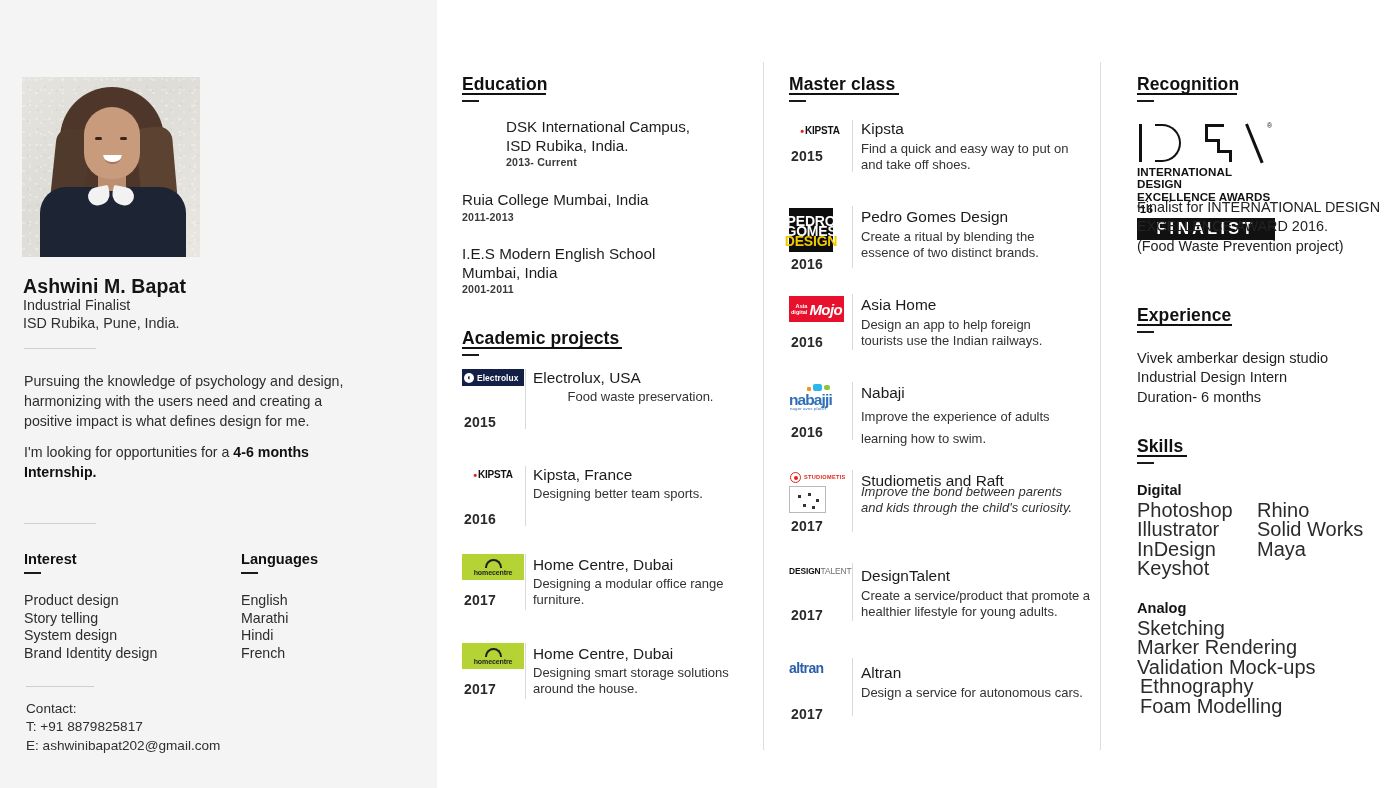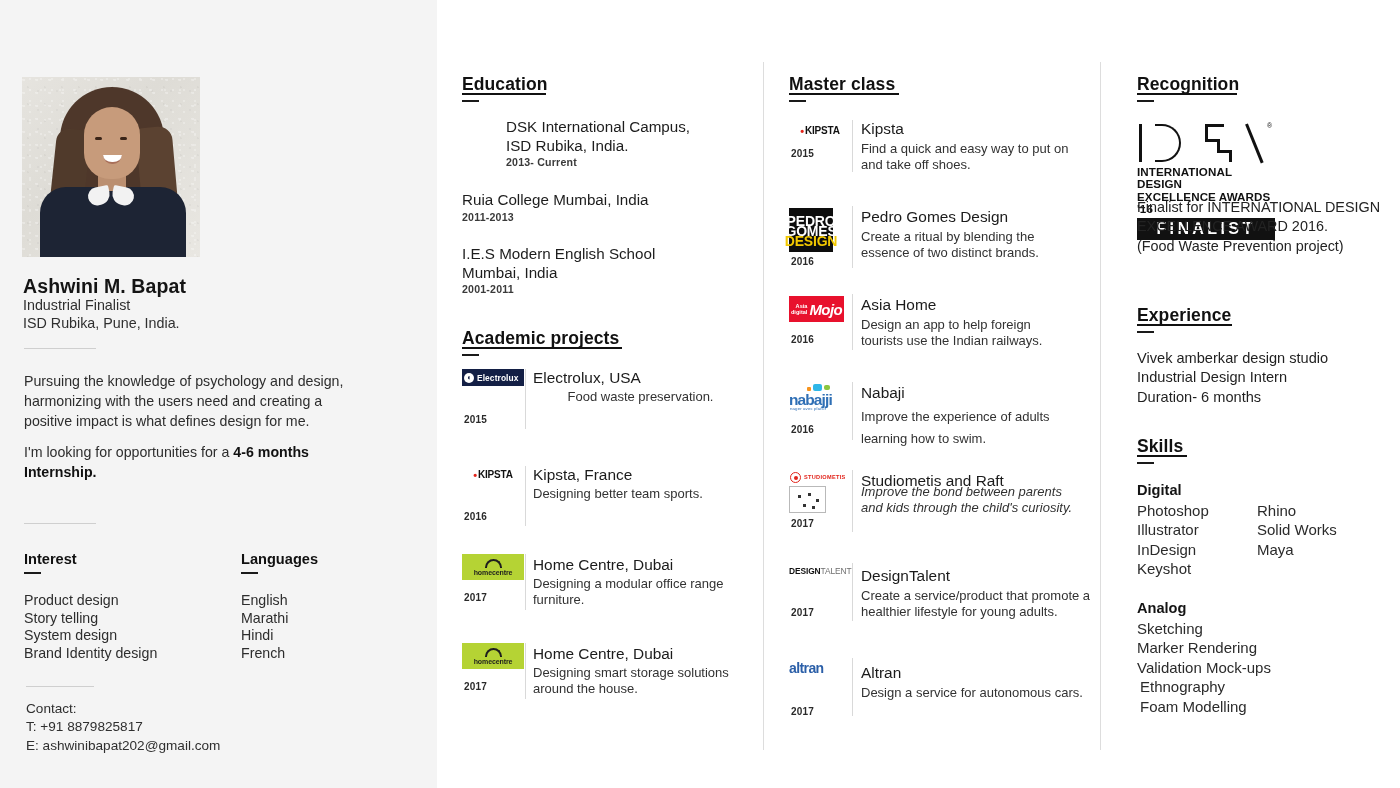--- a/index.html
+++ b/index.html
@@ -95,21 +95,21 @@
   .sec-rule{ position:absolute; height:2.4px; background:#1a1a1a; width:17px; }
 
   
   .edu-item{ position:absolute; left:462px; }
   .edu-name{ font-size:15.2px; line-height:18.5px; color:#1d1d1d;}
   .edu-year{ font-size:10.6px; font-weight:bold; color:#3a3a3a; margin-top:1px; letter-spacing:.2px;}
 
   
   .row{ position:absolute; }
   .row-logo{ position:absolute; left:0; top:0; width:68px; }
-  .row-year{ position:absolute; left:2px; font-size:10px; font-weight:bold;
+  .row-year{ position:absolute; left:2px; font-size:14px; font-weight:bold;
     color:#2a2a2a; letter-spacing:.2px;}
   .row-sep{ position:absolute; width:1px; background:#d9d9d9;}
   .row-title{ position:absolute; font-size:15.4px; color:#1b1b1b; line-height:17px;}
   .row-desc{ position:absolute; font-size:13px; line-height:16.4px; color:#323232;}
 
   
   .logo-electrolux{
     width:62px;height:17px;background:#131f45;color:#fff;display:flex;align-items:center;
     gap:3px;padding:0 2px;font-size:8.4px;font-weight:bold;letter-spacing:.1px;
     font-family:"Liberation Sans",sans-serif;
@@ -177,21 +177,21 @@
   .idea-t1{ font-size:11.6px;font-weight:bold;color:#111;letter-spacing:.1px;line-height:12.4px;}
   .idea-bar{ margin-top:2px;background:#111;color:#fff;font-size:16px;font-weight:bold;
     letter-spacing:3.4px;text-align:center;padding:2px 0 2.5px;}
   .recog-text{ position:absolute; left:1137px; top:198px; width:250px;
     font-size:14.4px; line-height:19.4px; color:#232323;}
 
   
   .exp-text{ position:absolute; left:1137px; top:349px; font-size:14.6px;
     line-height:19.4px; color:#1f1f1f;}
   .skill-group-h{ position:absolute; font-size:14.6px; font-weight:bold; color:#141414;}
-  .skill-list{ position:absolute; font-size:15px; line-height:19.4px; color:#2b2b2b;}
+  .skill-list{ position:absolute; font-size:20px; line-height:19.4px; color:#2b2b2b;}
 </style>
 </head>
 <body>
 
 <div class="page">
 
   <div class="left-panel">
 
     <div class="photo-frame">
       <div class="photo-wall"></div>

